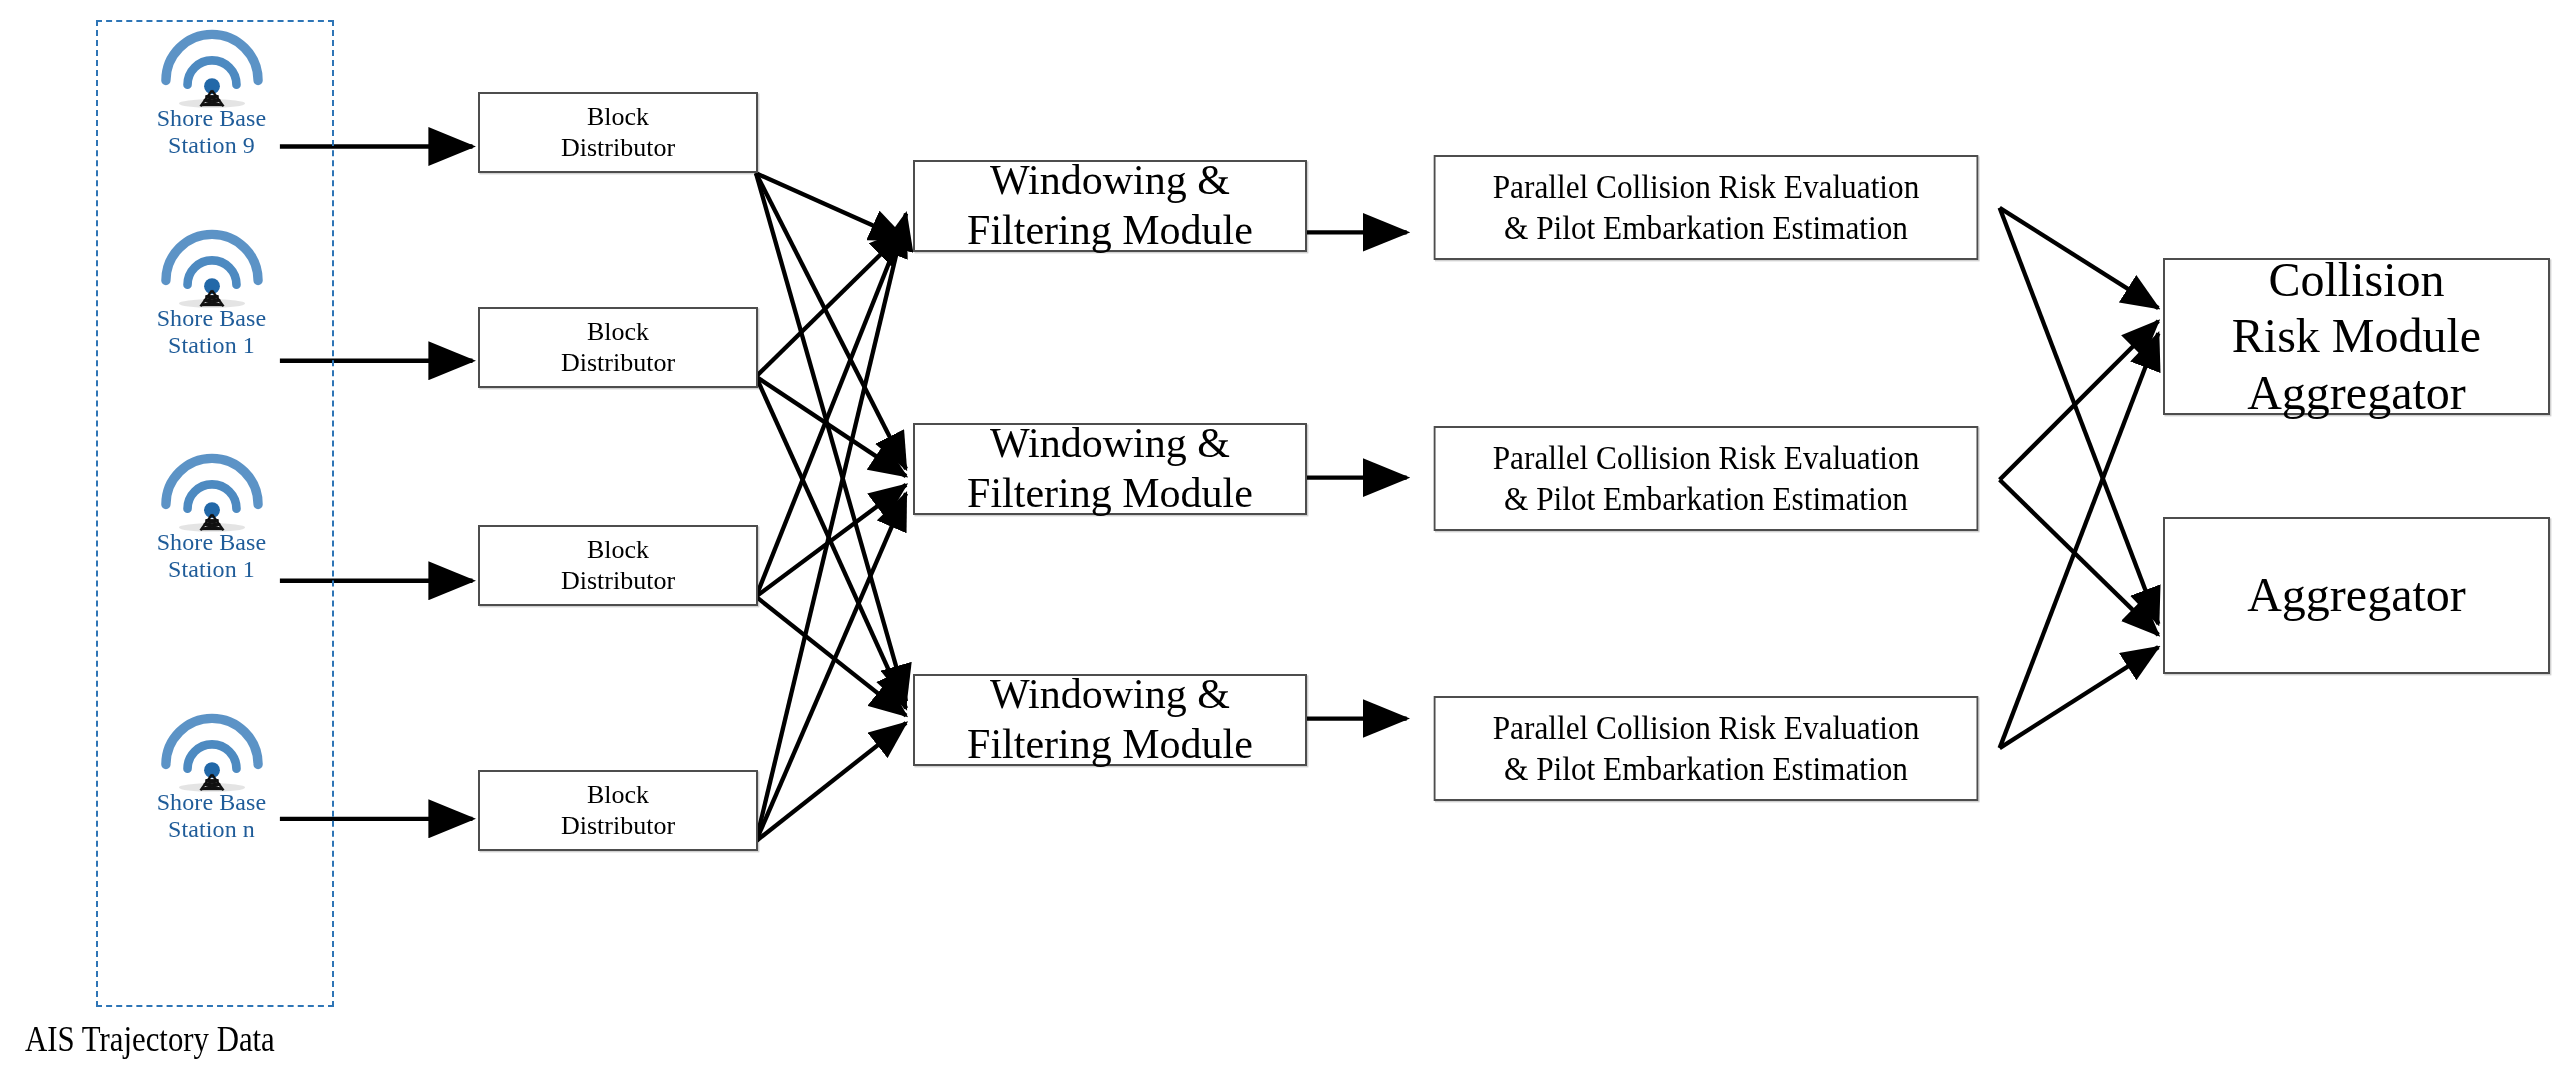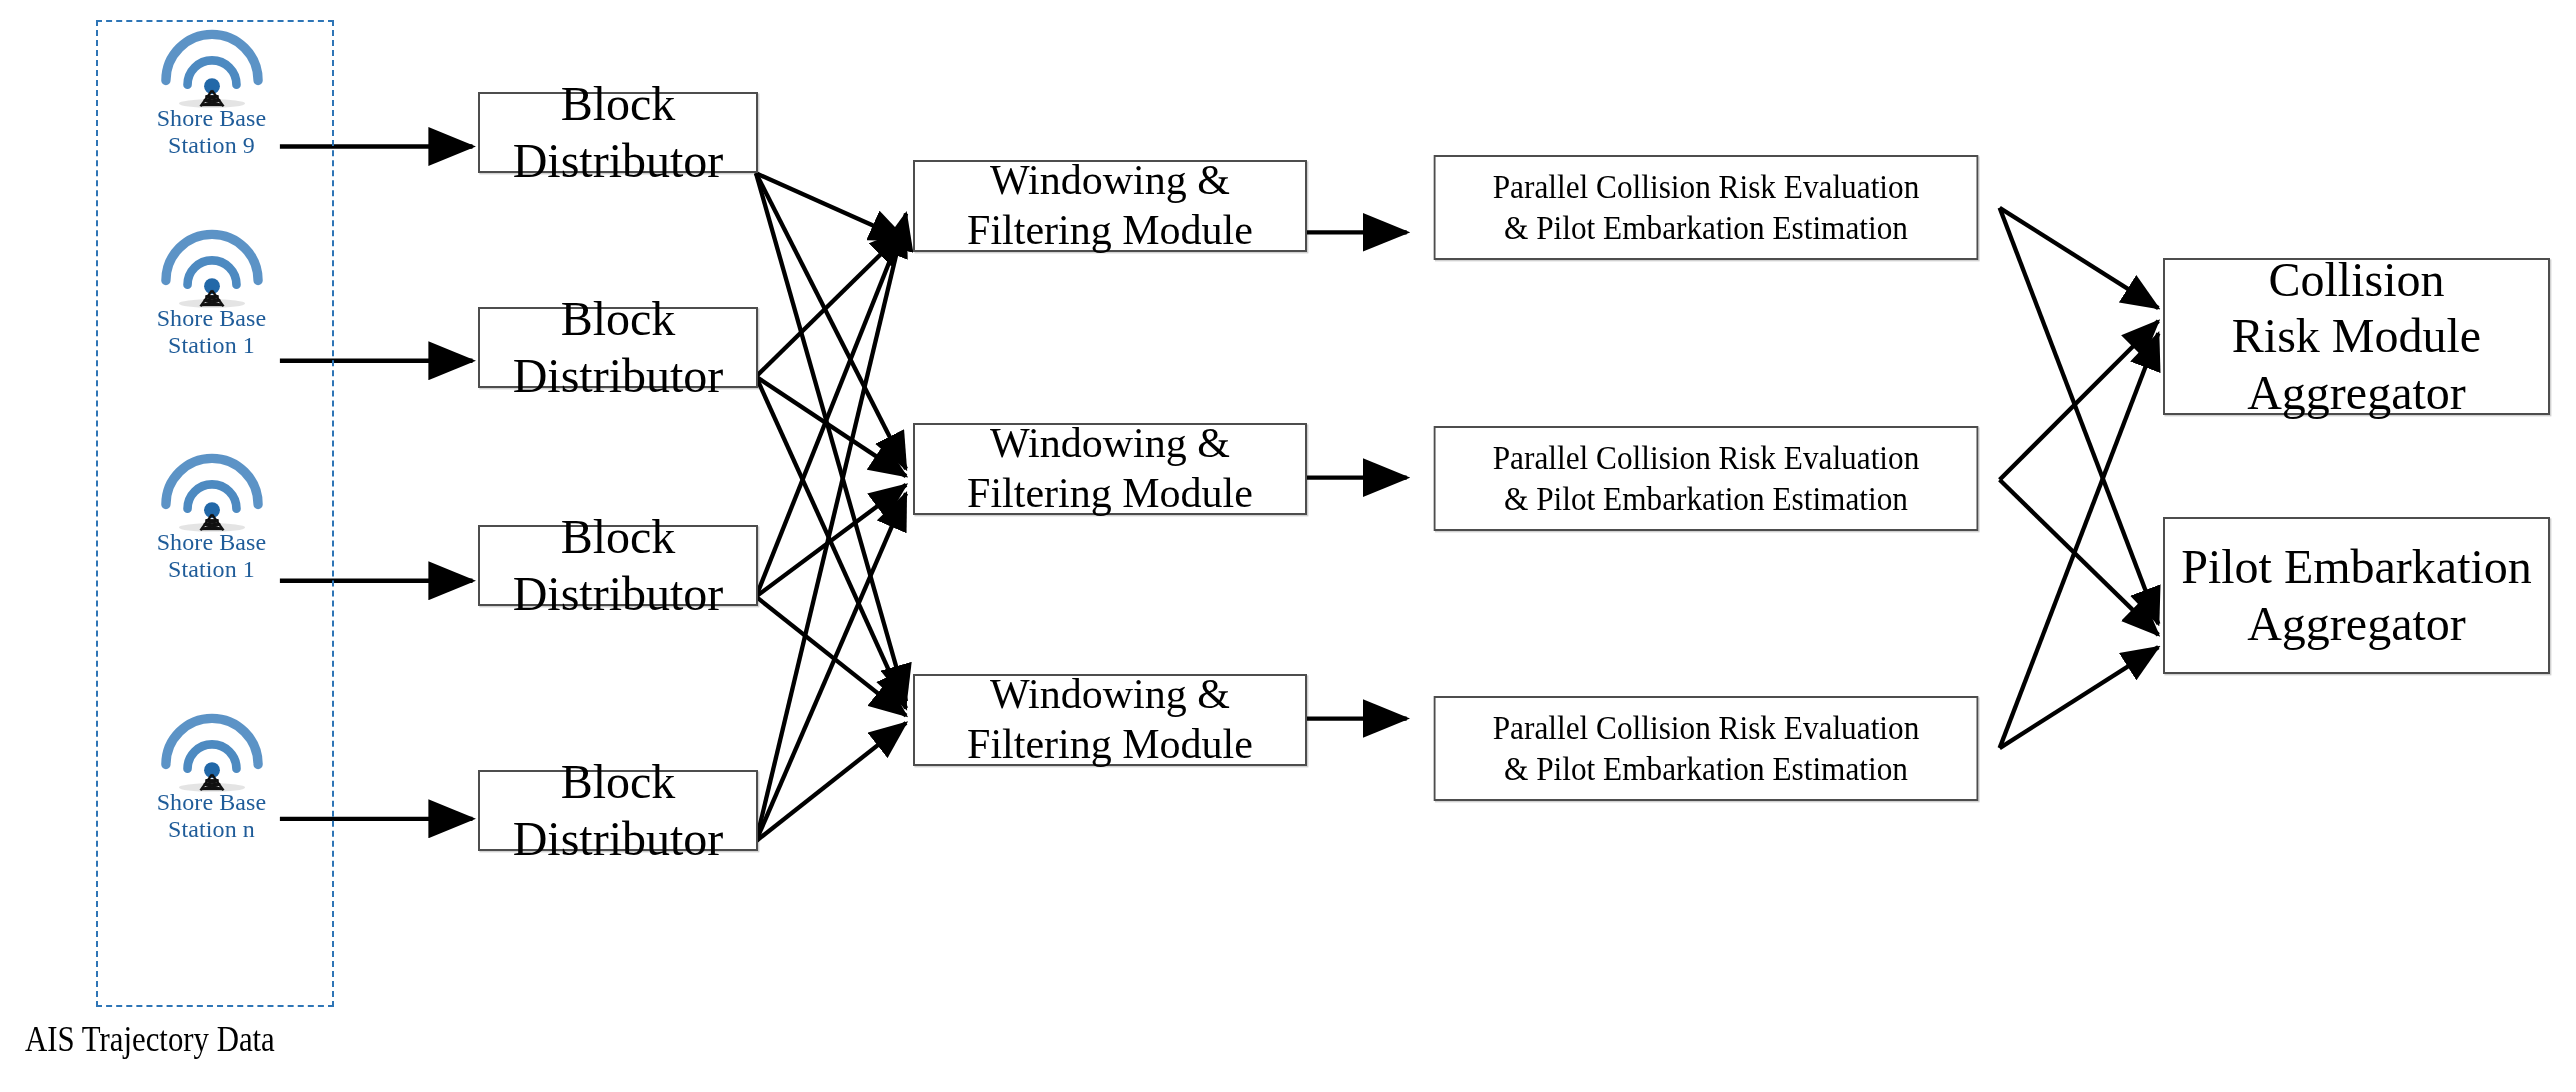--- a/index.html
+++ b/index.html
@@ -43,21 +43,21 @@
     box-sizing:border-box;
     border:2.2px solid #4d4d4d;
     background:#ffffff;
     display:flex;align-items:center;justify-content:center;
     text-align:center;
     color:#000;
     line-height:1.18;
   }
   .box.shadowed{box-shadow:1.4px 1.4px 0 rgba(0,0,0,.18);}
   .box span{display:block;padding:0 5.8px;}
-  .bd{font-size:48px;}
+  .bd{font-size:26px;}
   .wf{font-size:42px;font-family:Liberation Serif, serif;}
   .pc{font-size:34px;transform:scaleX(0.92);}
   .agg{font-size:48px;}
 </style>
 </head>
 <body>
 
 <div id="stage">
 
   <svg id="wires" viewBox="0 0 3571 1515" xmlns="http://www.w3.org/2000/svg">
@@ -297,19 +297,18 @@
   <div class="box agg shadowed" style="left:2163px;top:258px;width:387px;height:157px;">
     <span>
       <span>Collision</span>
       <span>Risk Module</span>
       <span>Aggregator</span>
     </span>
   </div>
 
   <div class="box agg shadowed" style="left:2163px;top:517px;width:387px;height:157px;">
     <span>
-      <span>Pilot Embarkation</span>
       <span>Aggregator</span>
     </span>
   </div>
 
 </div>
 
 
 </body></html>

